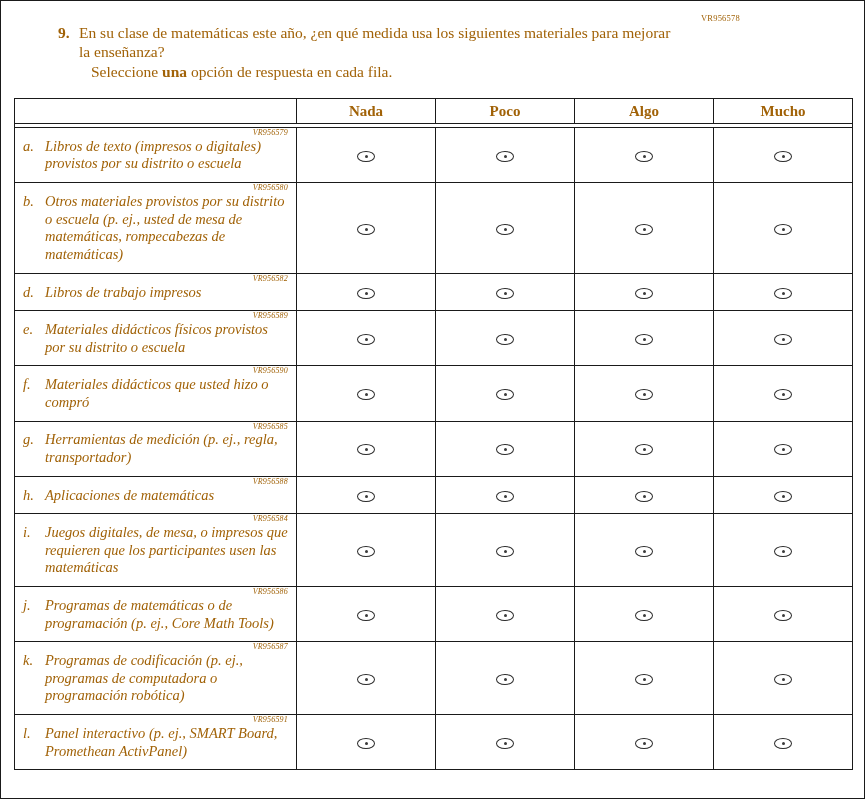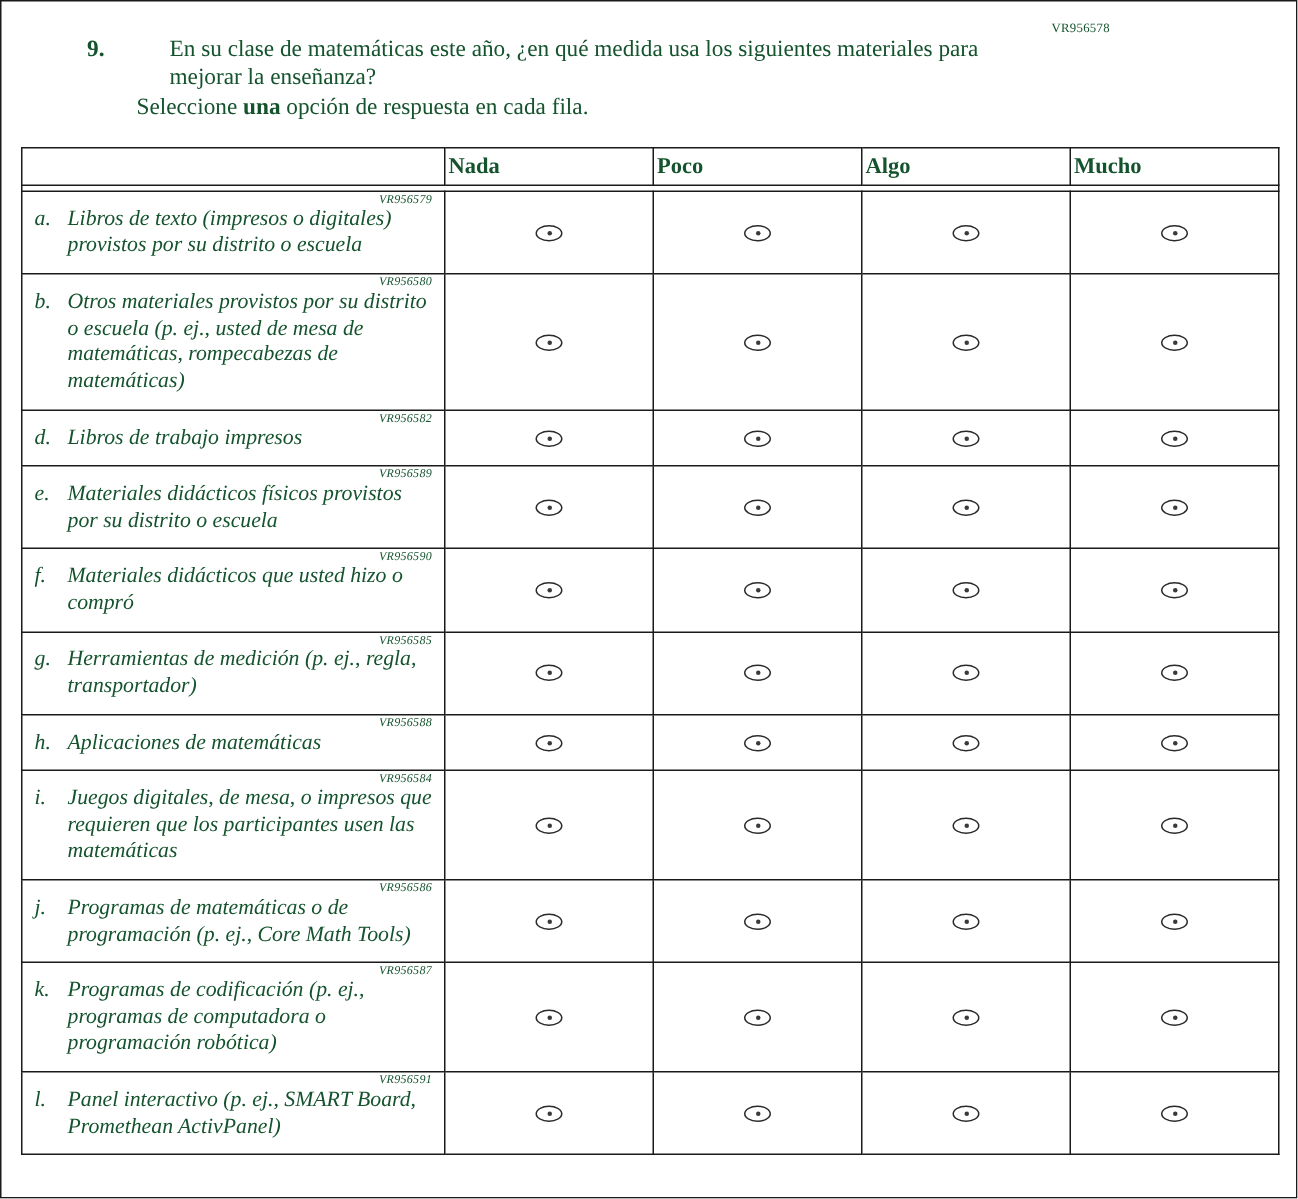--- a/index.html
+++ b/index.html
@@ -2,50 +2,50 @@
 <html><head>
 <meta charset="utf-8">
 <style>
   html,body{margin:0;padding:0;background:#e8e8e8;}
   .page{
     position:relative;
     width:863px;height:797px;
     background:#ffffff;
     border:1px solid #1a1a1a;
     font-family:"Liberation Serif","DejaVu Serif",serif;
-    color:#14532d;
+    color:#a16207;
     overflow:hidden;
   }
   .form-code-top{
     position:absolute;top:12px;left:700px;
     font-size:8.5px;letter-spacing:.2px;
   }
   .question{
     position:absolute;top:22px;left:57px;width:625px;
     display:flex;
     font-size:15.5px;line-height:1.25;
   }
   .qnum{font-weight:bold;width:21px;flex:none;}
-  .qtext{flex:1;margin-left:34px;}
+  .qtext{flex:1;}
   .instruction{
     position:absolute;top:62px;left:78px;width:620px;
     font-size:15.5px;
     margin-left:12px;
   }
   .qtable{
     position:absolute;top:97px;left:13px;
     border-collapse:collapse;table-layout:fixed;
     width:838px;
     font-size:14.5px;
   }
   .qtable col.c-item{width:282px;}
   .qtable col.c-resp{width:139px;}
   .qtable td,.qtable th{border:1px solid #1a1a1a;}
   .qtable th{
-    font-size:15px;font-weight:bold;text-align:left;
+    font-size:15px;font-weight:bold;text-align:center;
     padding:4px 2px 3px 2px;
   }
   tr.spacer td{height:3px;padding:0;}
   td.item-cell{
     vertical-align:top;
     padding:0 6px 9px 8px;
     line-height:1.22;
     font-style:italic;
   }
   .vr{

